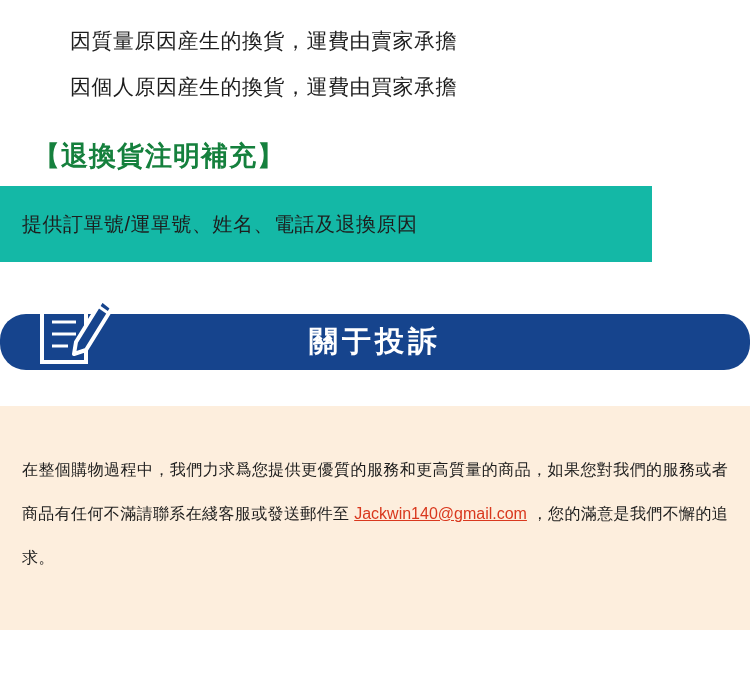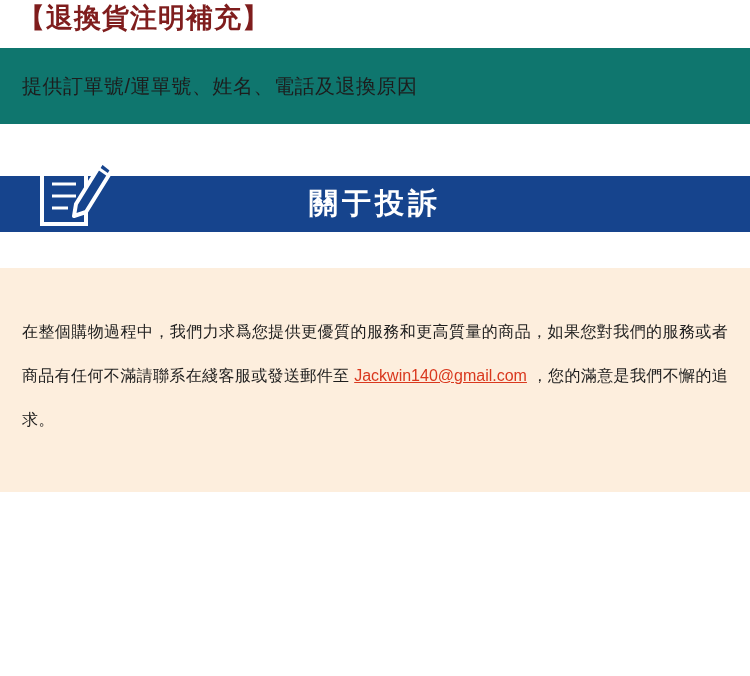--- a/index.html
+++ b/index.html
@@ -31,33 +31,34 @@
     font-size: 21px;
     line-height: 46px;
     color: #1d1d1d;
     padding-left: 70px;
     letter-spacing: 0.5px;
     white-space: nowrap;
   }
 
   
   .blue-heading {
-    color: #7f1d1d;
+    color: #15803d;
     font-size: 27px;
     font-weight: bold;
     letter-spacing: 1px;
-    padding-left: 18px;
+    padding-left: 33px;
+    margin-top: 28px;
     margin-bottom: 12px;
     white-space: nowrap;
   }
 
   
   .cream-panel {
-    background: #0f766e;
-    width: 750px;
+    background: #14b8a6;
+    width: 652px;
     box-sizing: border-box;
     padding: 18px 0 18px 22px;
   }
   .cream-line {
     font-size: 20px;
     line-height: 40px;
     color: #1d1d1d;
     letter-spacing: 0.5px;
     white-space: nowrap;
   }
@@ -71,20 +72,21 @@
   .banner-bar {
     position: absolute;
     left: 0;
     top: 0;
     width: 750px;
     height: 56px;
     background: #16448d;
     display: flex;
     align-items: center;
     justify-content: center;
+    border-radius: 26px;
   }
   .banner-title {
     color: #ffffff;
     font-size: 29px;
     font-weight: bold;
     letter-spacing: 4px;
   }
   .pencil-icon {
     position: absolute;
     left: 36px;
@@ -114,20 +116,24 @@
     text-decoration: underline;
     font-family: "Liberation Sans", sans-serif;
     letter-spacing: 0;
   }
 </style>
 </head>
 <body>
 
 <div class="page">
 
+  <div class="top-lines">
+    <div class="top-line">因質量原因産生的換貨，運費由賣家承擔</div>
+    <div class="top-line">因個人原因産生的換貨，運費由買家承擔</div>
+  </div>
 
   <div class="blue-heading">【退換貨注明補充】</div>
 
   <div class="cream-panel">
     <div class="cream-line">提供訂單號/運單號、姓名、電話及退換原因</div>
   </div>
 
   <div class="banner-wrap">
     <div class="banner-bar">
       <span class="banner-title">關于投訴</span>

